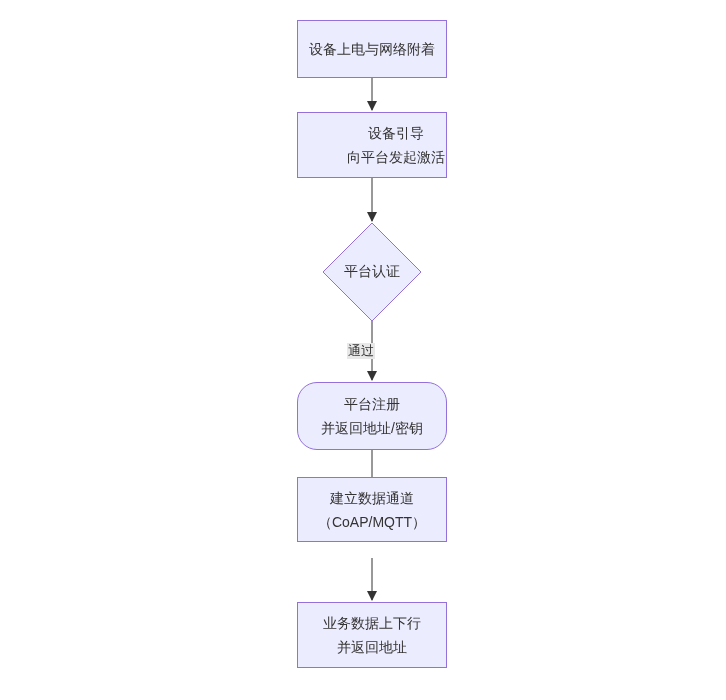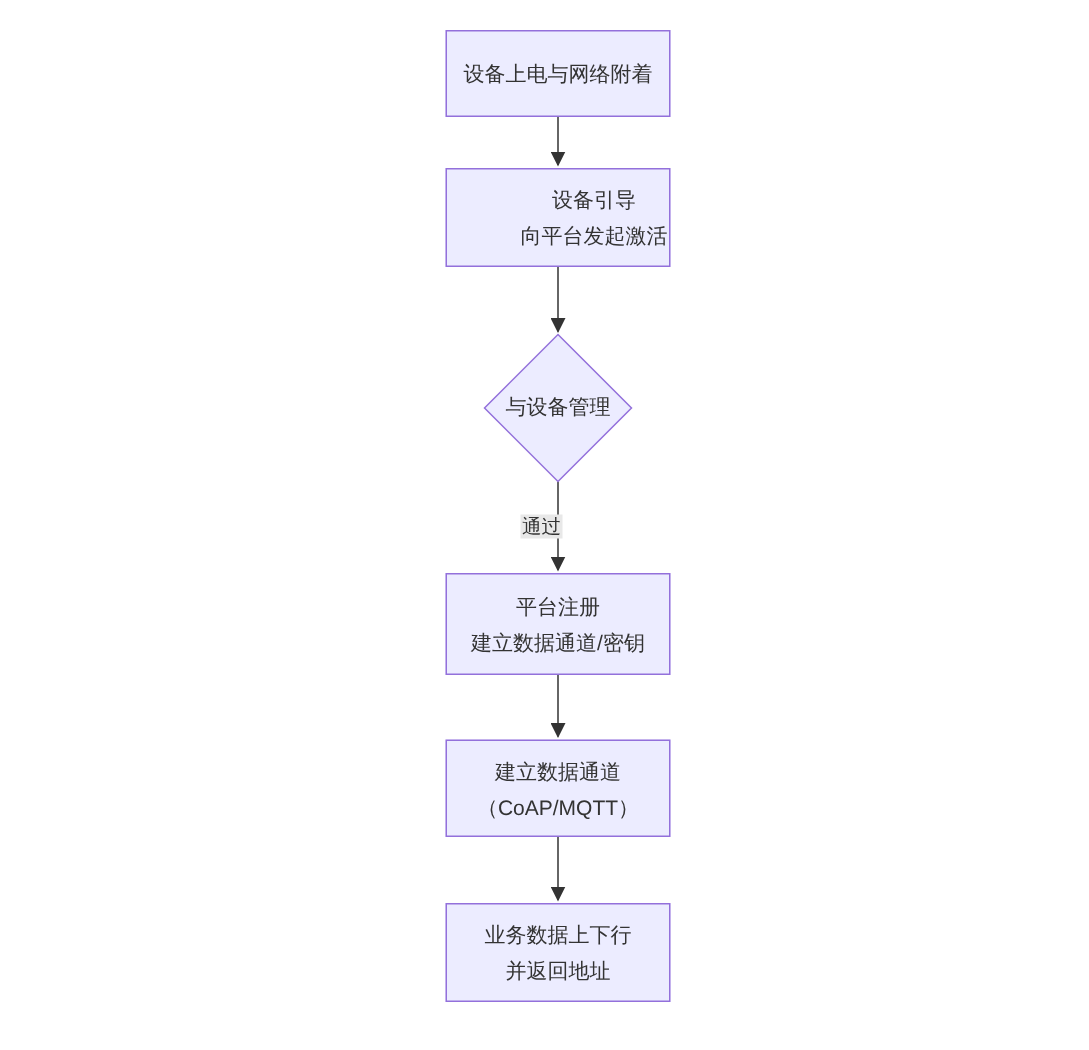--- a/index.html
+++ b/index.html
@@ -30,22 +30,22 @@
     display: flex;
     flex-direction: column;
     align-items: center;
     justify-content: center;
     text-align: center;
     font-size: 14px;
     line-height: 24px;
   }
   .node-1 { top: 20px;  height: 58px; }
   .node-2 { top: 112px; height: 66px; padding-left: 48px; }
-  .node-4 { top: 382px; height: 68px; }
-  .node-5 { top: 493px; height: 65px; }
+  .node-4 { top: 382px; height: 68px; border-radius: 20px; }
+  .node-5 { top: 477px; height: 65px; }
   .node-6 { top: 602px; height: 66px; text-align: center; }
   .diamond-label {
     position: absolute;
     left: 372px;
     top: 272px;
     transform: translate(-50%, -50%);
     font-size: 14px;
     white-space: nowrap;
   }
   .edge-label {
@@ -84,27 +84,27 @@
 
   <div class="node node-1">
     <span>设备上电与网络附着</span>
   </div>
 
   <div class="node node-2">
     <span>设备引导</span>
     <span>向平台发起激活</span>
   </div>
 
-  <div class="diamond-label">与设备管理</div>
+  <div class="diamond-label">平台认证</div>
 
   <div class="edge-label">通过</div>
 
   <div class="node node-4">
     <span>平台注册</span>
-    <span>建立数据通道/密钥</span>
+    <span>并返回地址/密钥</span>
   </div>
 
   <div class="node node-5">
     <span>建立数据通道</span>
     <span>（CoAP/MQTT）</span>
   </div>
 
   <div class="node node-6">
     <span>业务数据上下行</span>
     <span>并返回地址</span>

